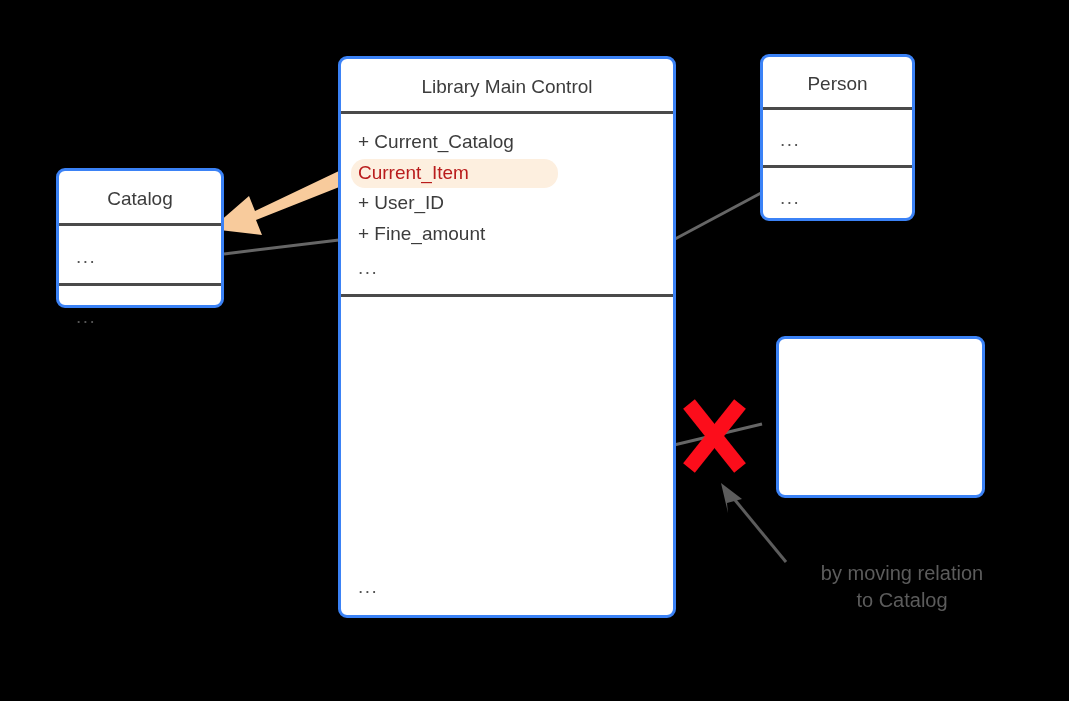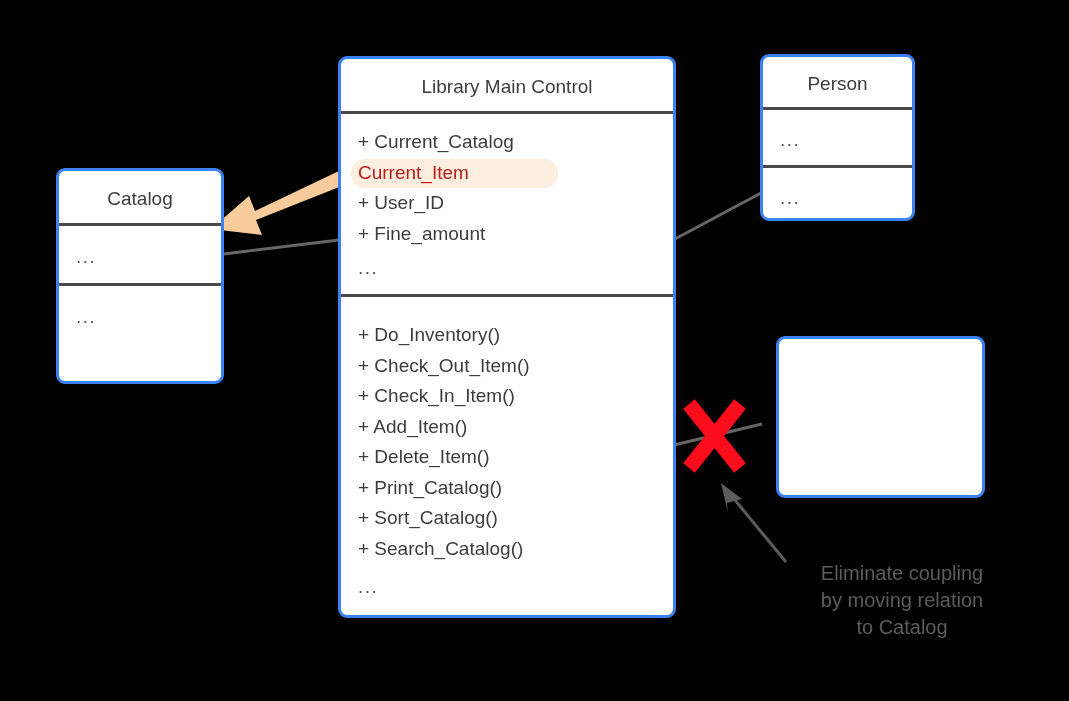--- a/index.html
+++ b/index.html
@@ -116,21 +116,21 @@
     border-radius: 14px;
     z-index: -1;
   }
   #library-attrs { z-index: 2; }
 
   
   #catalog-box {
     left: 56px;
     top: 168px;
     width: 168px;
-    height: 216px;
+    height: 140px;
   }
   #catalog-title {
     position: absolute;
     left: 0;
     right: 0;
     top: 18px;
   }
   #catalog-rule-1 { top: 52px; }
   #catalog-rule-2 { top: 112px; }
   #catalog-dots-1 {
@@ -248,42 +248,31 @@
     <div class="member-list" id="library-attrs">
         <div class="member">+ Current_Catalog</div>
         <div class="member highlighted">Current_Item</div>
         <div class="member">+ User_ID</div>
         <div class="member">+ Fine_amount</div>
       </div>
     <div class="ellipsis" id="library-attr-ellipsis">...</div>
 
     <div class="compartment-rule" id="library-rule-2"></div>
 
-    <div class="member-list" id="library-methods">
-        <div class="member">+ Do_Inventory()</div>
-        <div class="member">+ Check_Out_Item()</div>
-        <div class="member">+ Check_In_Item()</div>
-        <div class="member">+ Add_Item()</div>
-        <div class="member">+ Delete_Item()</div>
-        <div class="member">+ Print_Catalog()</div>
-        <div class="member">+ Sort_Catalog()</div>
-        <div class="member">+ Search_Catalog()</div>
-      </div>
     <div class="ellipsis" id="library-method-ellipsis">...</div>
   </div>
 
   <div class="uml-box" id="person-box">
     <div class="uml-title" id="person-title">Person</div>
     <div class="compartment-rule" id="person-rule-1"></div>
     <div class="ellipsis" id="person-dots-1">...</div>
     <div class="compartment-rule" id="person-rule-2"></div>
     <div class="ellipsis" id="person-dots-2">...</div>
   </div>
 
   <div class="uml-box" id="item-box-back"></div>
 
   <div id="annotation">
-      <div>Eliminate coupling</div>
       <div>by moving relation</div>
       <div>to Catalog</div>
     </div>
 
 </div>
 
 </body></html>

